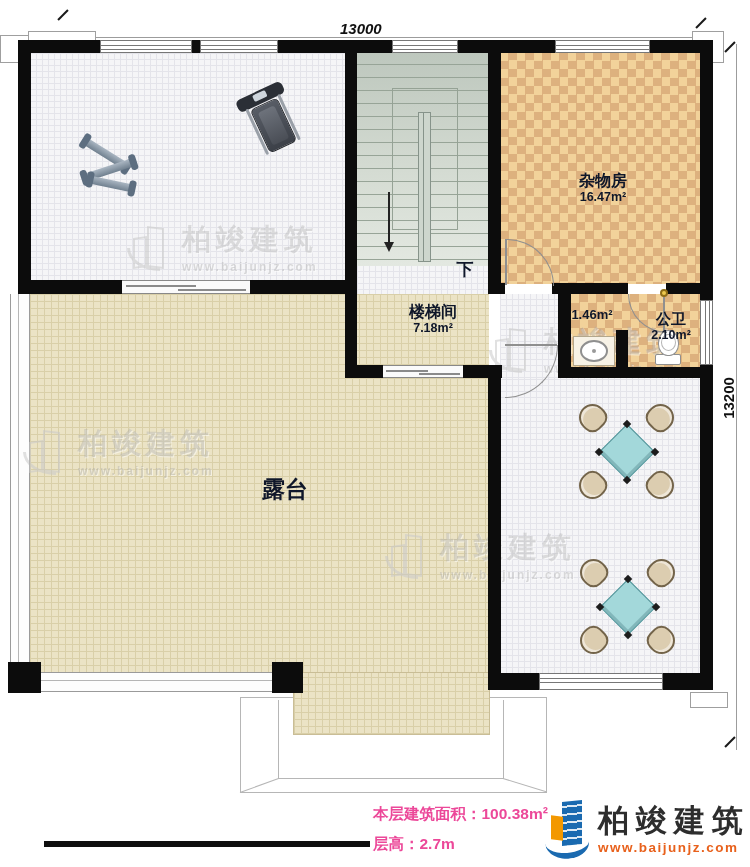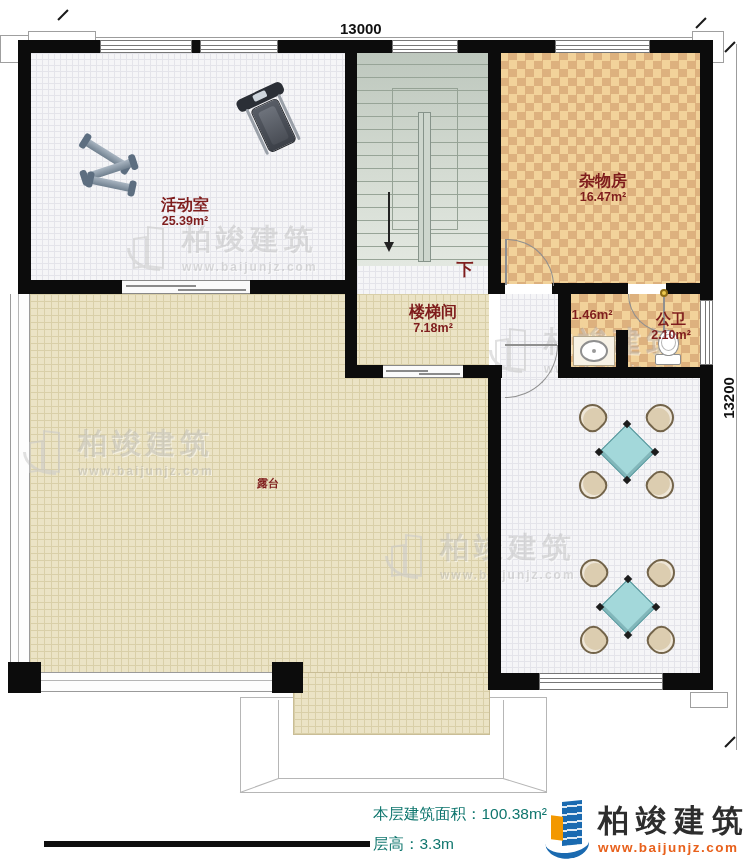--- a/index.html
+++ b/index.html
@@ -34,21 +34,21 @@
     background-image:linear-gradient(to right,transparent 7px,#b5b5b5 7px,#b5b5b5 8px,transparent 8px);}
   .rail-h{position:absolute;background:#fdfdfd;border-top:1px solid #9a9a9a;border-bottom:1px solid #9a9a9a;box-sizing:border-box;z-index:12;
     background-image:linear-gradient(to bottom,transparent 7px,#b5b5b5 7px,#b5b5b5 8px,transparent 8px);}
   .rl{position:absolute;background:#b6b6b6;z-index:8;}
   .deco{position:absolute;background:#fff;border:1px solid #9f9f9f;box-sizing:border-box;z-index:5;}
   
   .arc{position:absolute;z-index:36;border:0 solid #8f8f8f;}
   .leaf{position:absolute;background:#8f8f8f;z-index:36;}
   .hinge{position:absolute;width:8px;height:8px;border-radius:50%;background:#ecc84e;border:2px solid #8f6d16;box-sizing:border-box;z-index:37;}
   
-  .lbl{position:absolute;z-index:50;text-align:center;color:#7f1d1d;line-height:1.12;}
+  .lbl{position:absolute;z-index:50;text-align:center;color:#0f172a;line-height:1.12;}
   .lbl .nm{font-weight:bold;font-size:16px;display:block;}
   .lbl .ar{font-weight:bold;font-size:12.5px;display:block;}
   .dim{position:absolute;z-index:50;font-weight:bold;font-size:15px;color:#111;}
   .tick{position:absolute;width:2px;height:14px;background:#1a1a1a;transform:rotate(45deg);z-index:50;}
   .dline{position:absolute;background:#9c9c9c;z-index:4;}
   
   .wm{position:absolute;display:flex;align-items:center;gap:10px;z-index:20;opacity:.55;}
   .wm-icon{position:relative;width:42px;height:46px;flex:none;}
   .wm-icon .b1,.wm-icon .b2{position:absolute;border:2px solid #c9c9c9;background:transparent;}
   .wm-icon .b1{left:3px;top:13px;width:10px;height:27px;transform:skewY(-8deg);}
@@ -62,21 +62,21 @@
   .chair{position:absolute;width:27px;height:27px;background:#dccdb0;border:2px solid #73644a;border-radius:50% 50% 38% 38%;box-sizing:border-box;z-index:24;box-shadow:inset 0 3px 0 rgba(255,255,255,.5);}
   .db{position:absolute;height:8px;background:linear-gradient(#aab6c2,#70808f);border-radius:4px;z-index:25;}
   .db::before,.db::after{content:"";position:absolute;top:-4px;width:7px;height:16px;background:#5d6e80;border-radius:3px;}
   .db::before{left:-2px;} .db::after{right:-2px;}
   .stair-arrow-line{position:absolute;width:2px;background:#222;z-index:15;}
   .stair-arrow-head{position:absolute;width:0;height:0;border-left:5px solid transparent;border-right:5px solid transparent;border-top:10px solid #222;z-index:15;}
   
   .tb-title{position:absolute;left:44px;top:786px;font-size:44px;font-weight:bold;color:#0e0e0e;letter-spacing:2px;z-index:60;}
   .tb-scale{position:absolute;left:283px;top:800px;font-size:33px;color:#0e0e0e;letter-spacing:3px;z-index:60;}
   .tb-rule{position:absolute;left:44px;top:841px;width:326px;height:6px;background:#0e0e0e;z-index:60;}
-  .tb-line{position:absolute;font-size:15.5px;font-weight:normal;color:#0f766e;z-index:60;white-space:nowrap;}
+  .tb-line{position:absolute;font-size:15.5px;font-weight:bold;color:#ec4899;z-index:60;white-space:nowrap;}
   .logo{position:absolute;left:546px;top:799px;display:flex;align-items:flex-start;gap:6px;z-index:60;}
   .logo-icon{position:relative;width:46px;height:60px;flex:none;}
   .logo-icon .t1{position:absolute;left:16px;top:2px;width:20px;height:44px;background:#1a6ab0;transform:skewY(-6deg);
      background-image:repeating-linear-gradient(0deg,transparent 0 6px,rgba(255,255,255,.85) 6px 8px);}
   .logo-icon .t2{position:absolute;left:5px;top:17px;width:12px;height:24px;background:#f39800;transform:skewY(8deg);}
   .logo-icon .sw{position:absolute;left:-1px;top:26px;width:44px;height:28px;border-bottom:6px solid #1a6ab0;border-radius:0 0 50% 60%;transform:rotate(-9deg);}
   .logo-brand{font-size:31px;font-weight:bold;color:#2d2d2d;letter-spacing:7px;line-height:1;margin-top:6px;white-space:nowrap;}
   .logo-url{font-size:13.5px;font-weight:bold;color:#e8611c;letter-spacing:1.5px;margin-top:4px;white-space:nowrap;}
   .stair-outline{position:absolute;border:1px solid #95a295;box-sizing:border-box;z-index:14;background:transparent;}
   .stair-rail{position:absolute;background:#cdd6cd;border:1px solid #86938a;box-sizing:border-box;z-index:15;
@@ -91,21 +91,21 @@
   <div class="deco" style="left:28px;top:31px;width:68px;height:25px;"></div>
   <div class="deco" style="left:692px;top:31px;width:32px;height:32px;"></div>
   <div class="deco" style="left:690px;top:692px;width:38px;height:16px;"></div>
 
   <div class="dline" style="left:28px;top:37px;width:684px;height:1px;"></div>
   <div class="dline" style="left:736px;top:44px;width:1px;height:706px;"></div>
   <div class="tick" style="left:62px;top:8px;"></div>
   <div class="tick" style="left:700px;top:16px;"></div>
   <div class="tick" style="left:729px;top:40px;"></div>
   <div class="tick" style="left:729px;top:735px;"></div>
-  <div class="dim" style="left:340px;top:20px;">13000</div>
+  <div class="dim" style="left:340px;top:20px;font-style:italic;">13000</div>
   <div class="abs" style="left:688px;top:358px;width:80px;height:80px;display:flex;align-items:center;justify-content:center;transform:rotate(-90deg);z-index:50;">
     <span class="dim" style="position:static;">13200</span>
   </div>
 
   <div class="fgrid" style="left:30px;top:52px;width:316px;height:230px;"></div>
   <div class="stairzone" style="left:357px;top:52px;width:131px;height:214px;"></div>
   <div class="fgrid" style="left:357px;top:264px;width:131px;height:104px;"></div>
   <div class="checker" style="left:500px;top:52px;width:201px;height:232px;"></div>
   <div class="fgrid" style="left:500px;top:294px;width:59px;height:84px;"></div>
   <div class="checker" style="left:571px;top:294px;width:130px;height:74px;"></div>
@@ -269,50 +269,46 @@
         <div class="b1"></div>
         <div class="b2"></div>
         <div class="sw"></div>
       </div>
     <div>
       <div class="wm-brand">柏竣建筑</div>
       <div class="wm-url">www.baijunjz.com</div>
     </div>
   </div>
 
-  <div class="lbl" style="left:125px;top:196px;width:120px;">
-    <span class="nm">活动室</span>
-    <span class="ar">25.39m²</span>
-  </div>
   <div class="lbl" style="left:543px;top:172px;width:120px;">
     <span class="nm">杂物房</span>
     <span class="ar">16.47m²</span>
   </div>
   <div class="lbl" style="left:373px;top:303px;width:120px;">
     <span class="nm">楼梯间</span>
     <span class="ar">7.18m²</span>
   </div>
   <div class="lbl" style="left:450px;top:260px;width:30px;font-size:17px;font-weight:bold;">下</div>
   <div class="lbl" style="left:552px;top:308px;width:80px;">
     <span class="ar" style="font-size:13px;">1.46m²</span>
   </div>
   <div class="lbl" style="left:631px;top:311px;width:80px;">
     <span class="nm" style="font-size:15px;">公卫</span>
     <span class="ar">2.10m²</span>
   </div>
   <div class="lbl" style="left:228px;top:477px;width:80px;">
-    <span class="nm" style="font-size:11px;">露台</span>
+    <span class="nm" style="font-size:23px;text-align:right;">露台</span>
   </div>
 
   <div class="tb-rule"></div>
   <div class="tb-line" style="left:373px;top:804px;">
     <span>本层建筑面积：</span><span>100.38m²</span>
   </div>
   <div class="tb-line" style="left:373px;top:834px;">
-    <span>层高：</span><span>3.3m</span>
+    <span>层高：</span><span>2.7m</span>
   </div>
   <div class="logo">
     <div class="logo-icon">
       <div class="sw"></div>
         <div class="t1"></div>
         <div class="t2"></div>
     </div>
     <div>
       <div class="logo-brand">柏竣建筑</div>
       <div class="logo-url">www.baijunjz.com</div>

